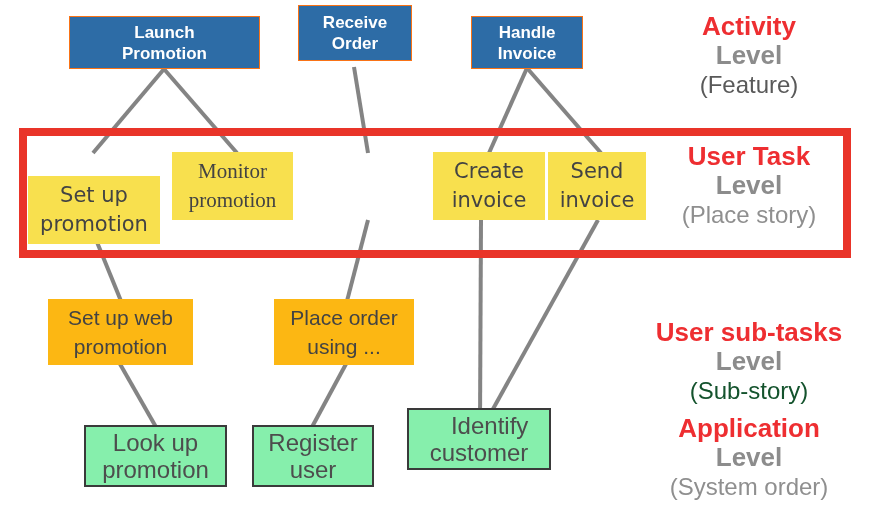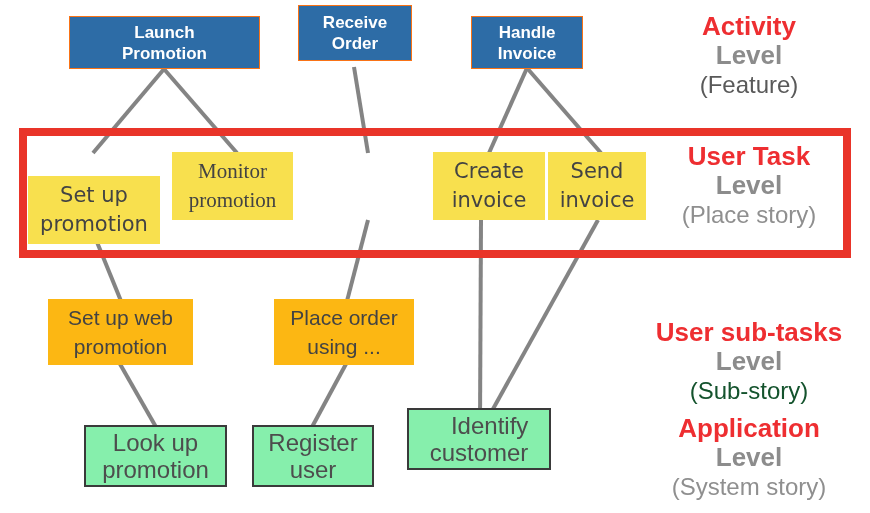--- a/index.html
+++ b/index.html
@@ -116,16 +116,16 @@
     <div class="sub" style="color: rgb(143, 143, 143);">(Place story)</div>
   </div>
   <div class="level-label" id="lg-subtask">
     <div class="title">User sub-tasks</div>
     <div class="lvl">Level</div>
     <div class="sub" style="color: #14532d;">(Sub-story)</div>
   </div>
   <div class="level-label" id="lg-application">
     <div class="title">Application</div>
     <div class="lvl">Level</div>
-    <div class="sub" style="color: rgb(143, 143, 143);">(System story)</div>
+    <div class="sub" style="color: rgb(143, 143, 143);">(System order)</div>
   </div>
 
 </div>
 
 </body></html>

